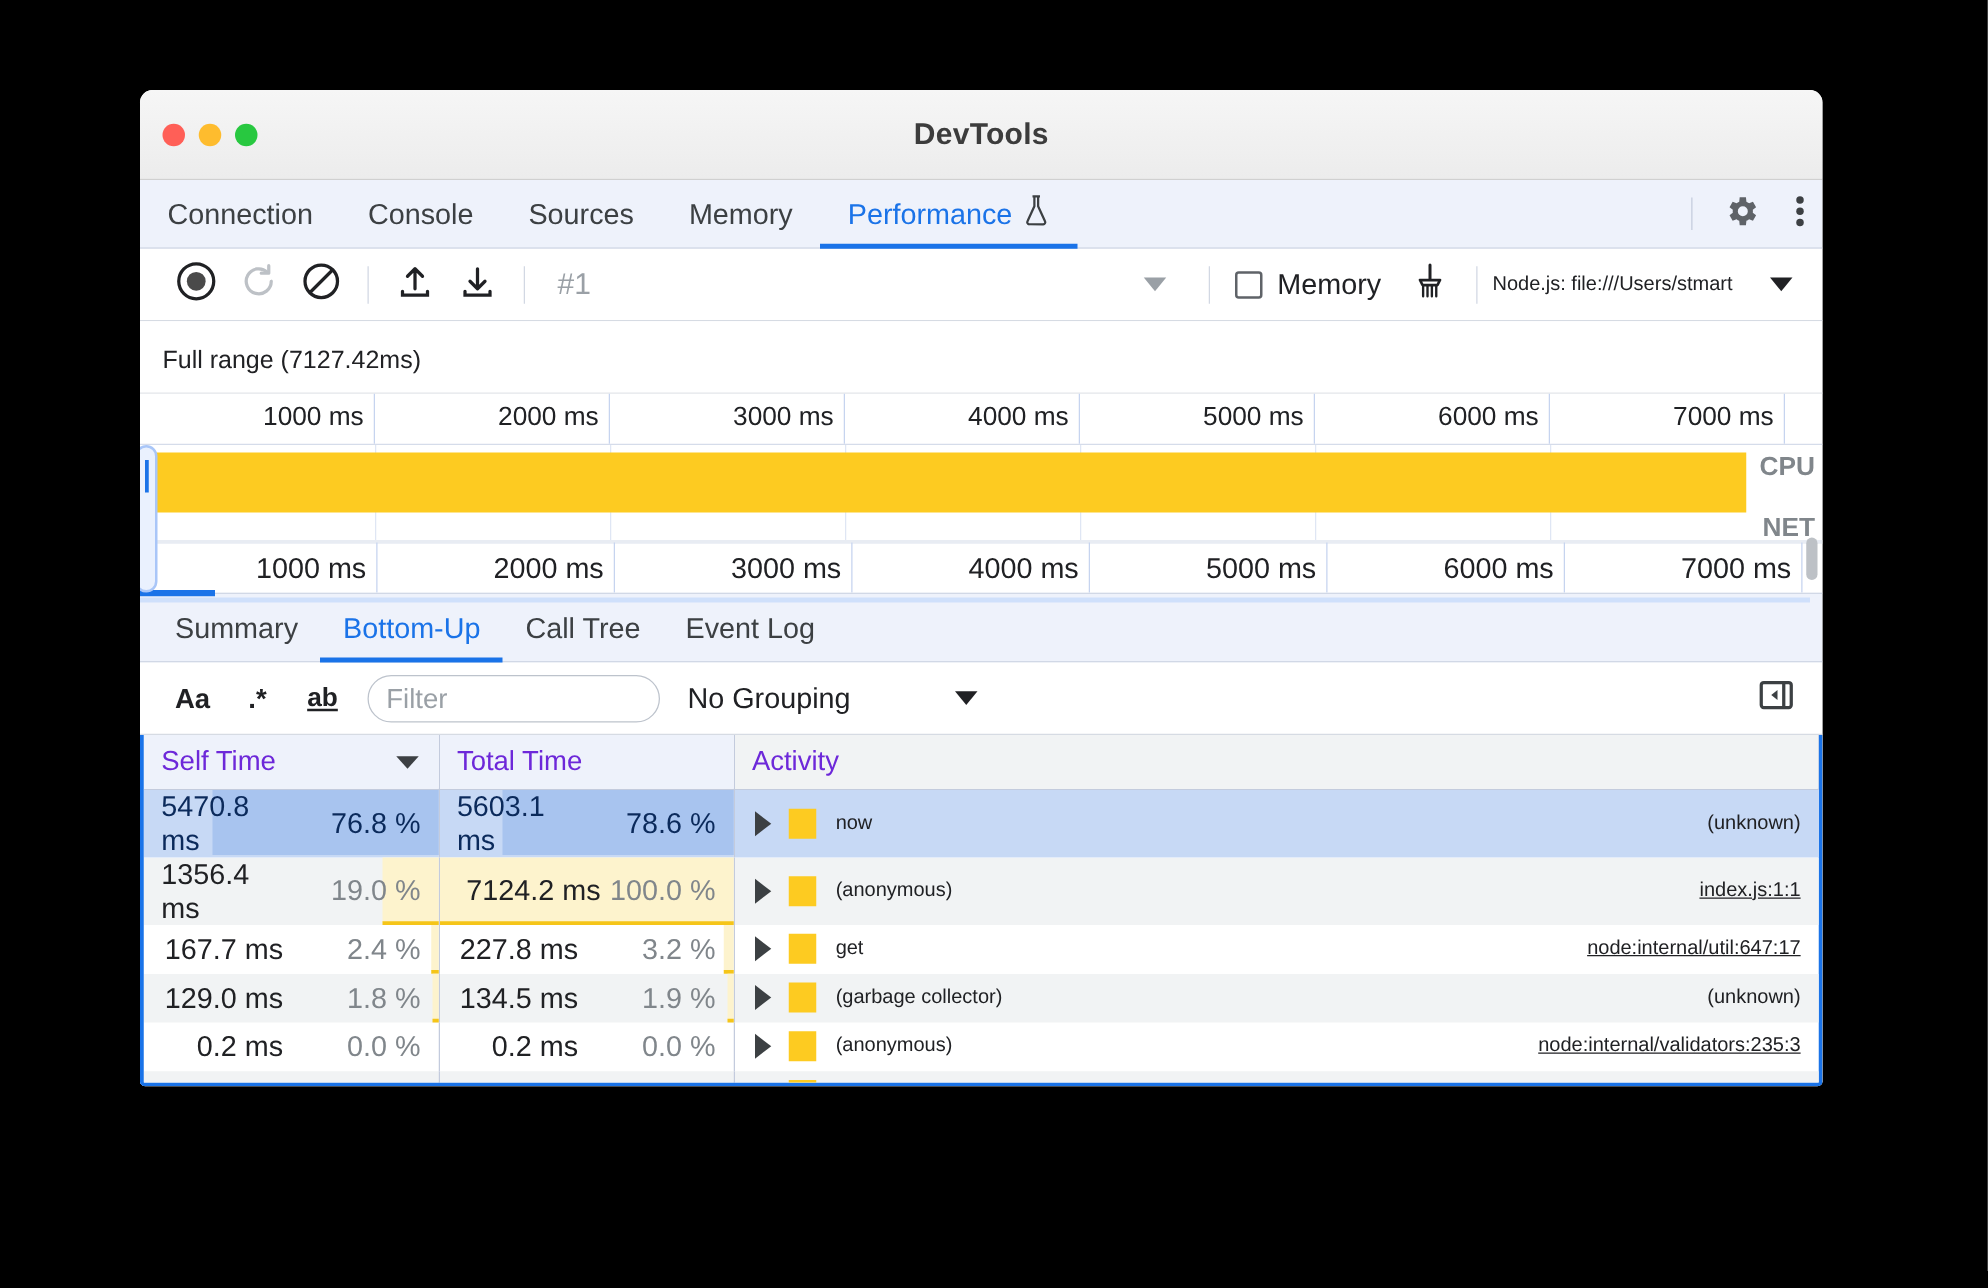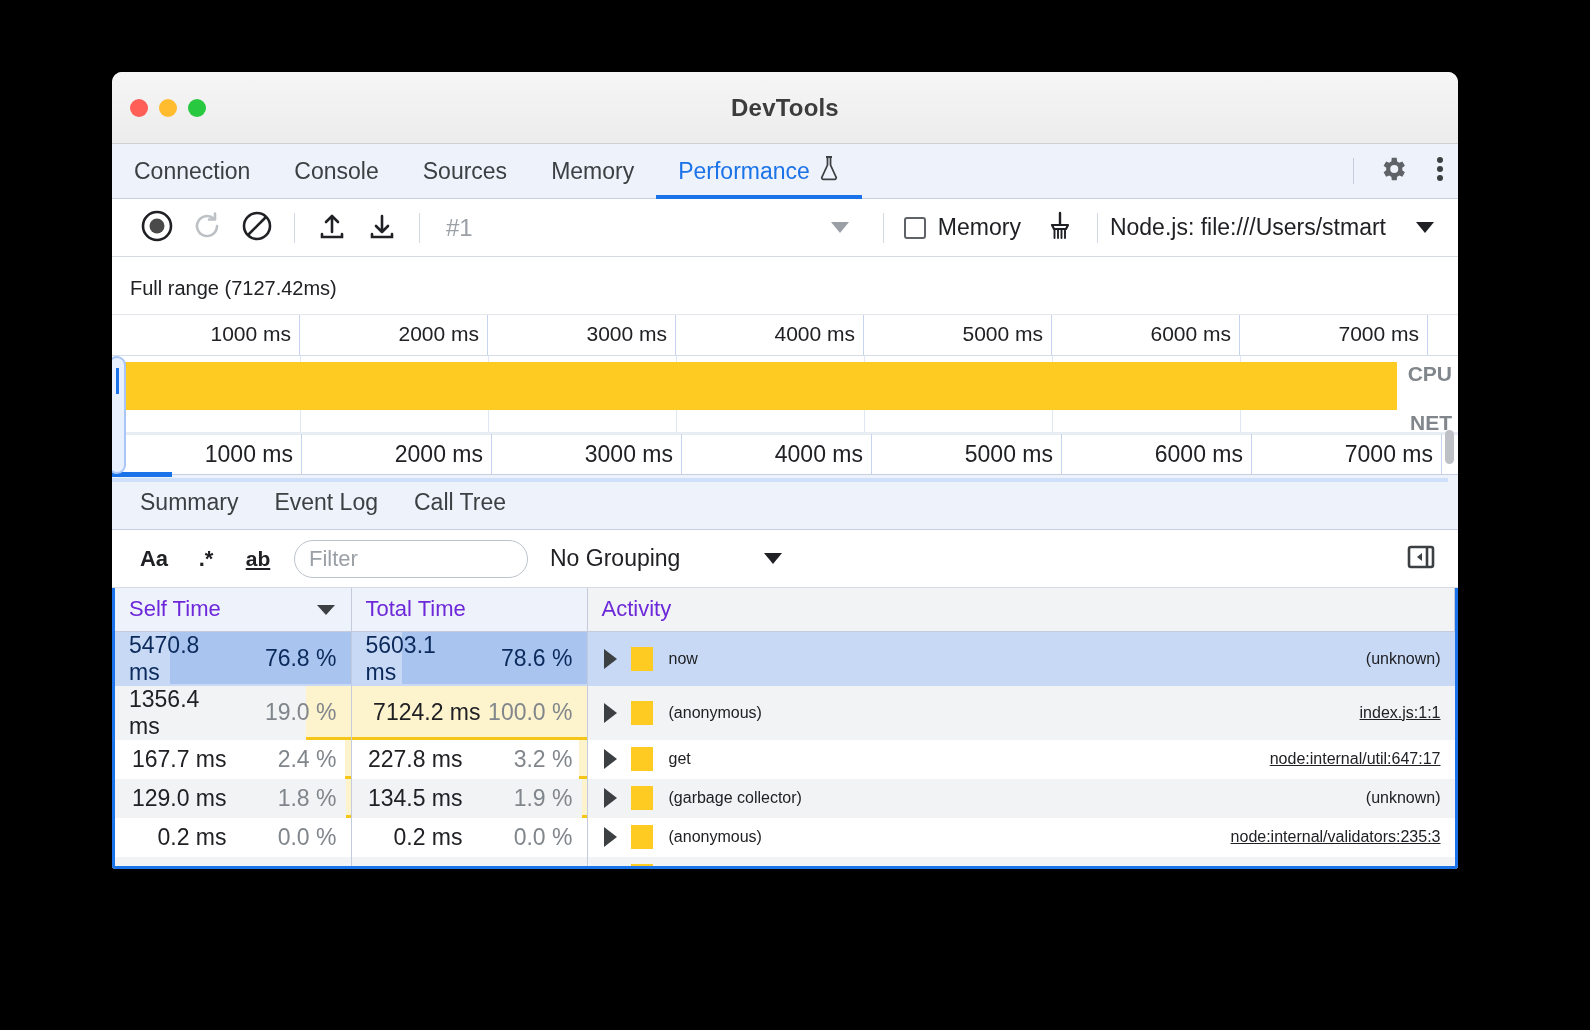--- a/index.html
+++ b/index.html
@@ -74,21 +74,21 @@
   .ticon { width: 50px; height: 40px; display: flex; align-items: center; justify-content: center; }
   .vsep { width: 1px; height: 30px; background: #d2d8e3; margin: 0 12px; }
   #recnum {
     font-size: 24px; color: #9aa0a6; margin-left: 14px; flex: 1;
   }
   .caret { width: 0; height: 0; border-left: 9px solid transparent;
            border-right: 9px solid transparent; border-top: 11px solid #9aa0a6; }
   .caret.dark { border-top-color: #202124; }
   .memlabel { font-size: 23px; color: #202124; margin-left: 12px; }
   .checkbox { width: 22px; height: 22px; border: 2px solid #5f6368; border-radius: 3px; }
-  #nodetarget { font-size: 23px; color: #202124; }
+  #nodetarget { font-size: 16px; color: #202124; }
 
   
   #overview { flex: none; background: #fff; position: relative; }
   #fullrange {
     font-size: 20px; color: #202124;
     padding: 20px 0 14px 18px;
   }
   #ruler-wrap {
     position: relative; height: 160px;
     border-top: 1px solid #e3e6ea;
@@ -447,25 +447,28 @@
       </div>
 
       <div id="ov-scroll"></div>
     </div>
   </div>
 
   <div id="subtabs">
     <div class="subtab">
       <span>Summary</span>
     </div>
+    <div class="subtab active">
+      <span>Bottom-Up</span>
+    </div>
+    <div class="subtab">
+      <span>Call Tree</span>
+    </div>
     <div class="subtab">
       <span>Event Log</span>
-    </div>
-    <div class="subtab">
-      <span>Call Tree</span>
     </div>
   </div>
 
   <div id="filterbar">
     <div class="fbtn">
       <span>Aa</span>
     </div>
     <div class="fbtn">
       <span>.*</span>
     </div>

